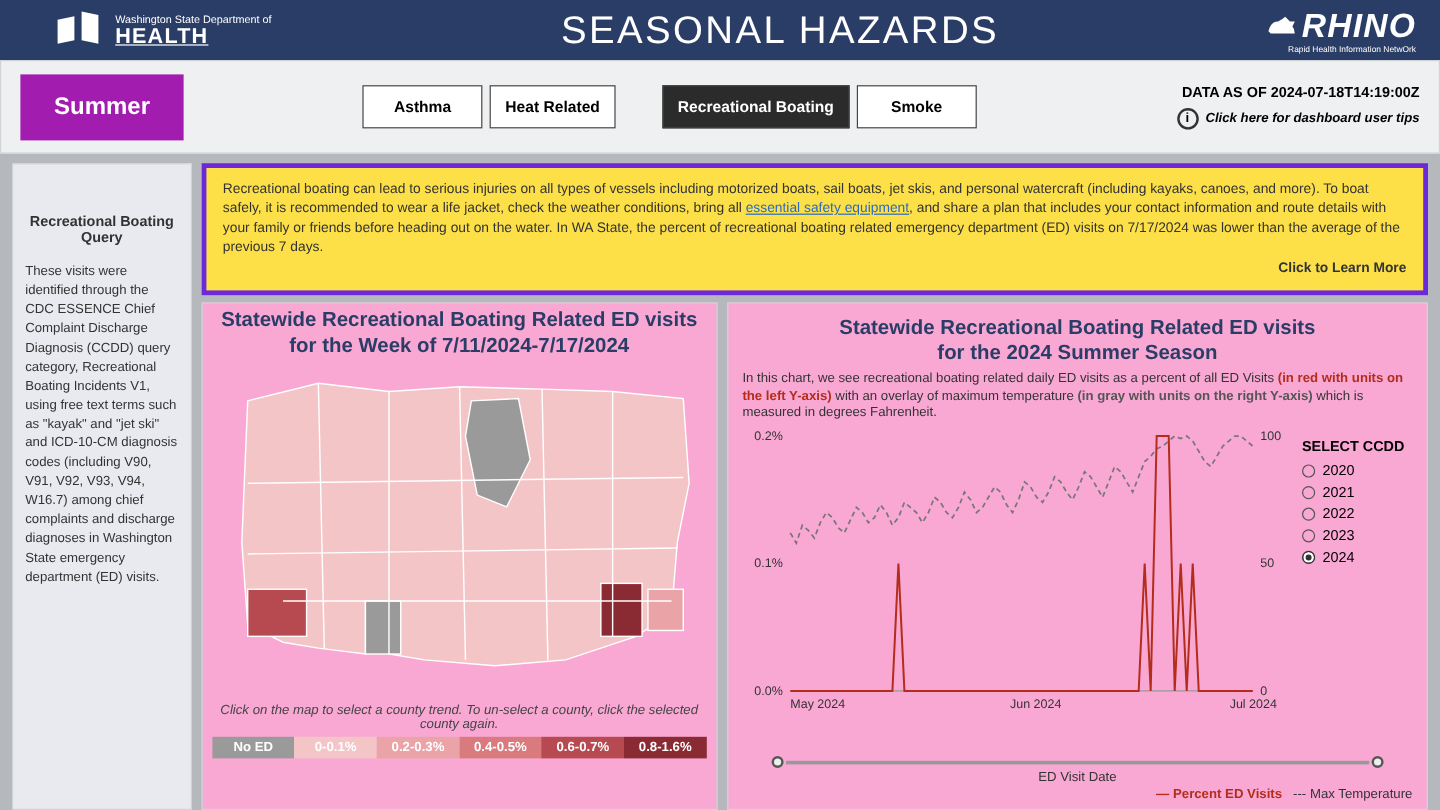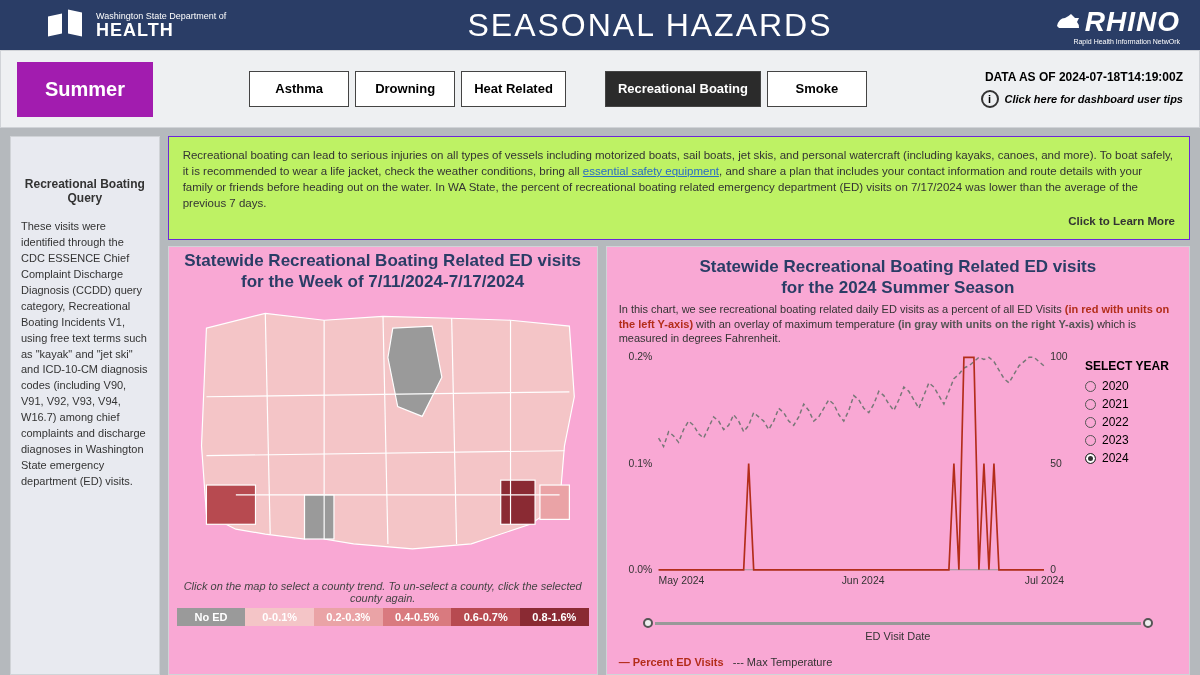--- a/index.html
+++ b/index.html
@@ -5,21 +5,21 @@
 * { box-sizing: border-box; margin: 0; padding: 0; }
 body { font-family: "Segoe UI", Arial, sans-serif; background: #b5b9bd; width: 1200px; height: 675px; overflow: hidden; }
 
 
 .topbar { background: #2a3d66; height: 50px; display: flex; align-items: center; padding: 0 20px; color: #fff; }
 .logo-doh { display: flex; align-items: center; gap: 8px; width: 300px; padding-left: 28px; }
 .doh-mark { width: 40px; height: 28px; position: relative; }
 .doh-mark::before { content: ""; position: absolute; left: 0; top: 4px; width: 14px; height: 20px; background: #fff; transform: skewY(-12deg); }
 .doh-mark::after { content: ""; position: absolute; right: 6px; top: 0; width: 14px; height: 24px; background: #fff; transform: skewY(12deg); }
 .doh-text { font-size: 9px; line-height: 1; }
-.doh-text .big { font-size: 18px; font-weight: 700; letter-spacing: 1px; }
+.doh-text .big { font-size: 18px; font-weight: 700; letter-spacing: 1px; text-decoration: underline; }
 .title { flex: 1; text-align: center; font-size: 32px; font-weight: 400; letter-spacing: 2px; }
 .rhino-logo { width: 200px; text-align: right; }
 .rhino-logo .rlabel { font-size: 28px; font-weight: 700; font-style: italic; letter-spacing: 1px; display: flex; align-items: center; justify-content: flex-end; gap: 4px; }
 .rhino-logo .rsub { font-size: 7px; display: block; }
 
 
 .rowbar { background: #eef0f2; border: 1px solid #d0d3d7; height: 78px; display: flex; align-items: center; padding: 0 16px; gap: 8px; }
 .season-btn { background: #a21caf; color: #fff; border: none; padding: 16px 28px; font-size: 20px; font-weight: 600; margin-right: 40px; }
 .tabs { display: flex; gap: 6px; flex: 1; justify-content: center; }
 .tab { border: 1px solid #444; background: #fff; padding: 10px 12px; min-width: 100px; text-align: center; font-size: 13px; font-weight: 600; cursor: pointer; line-height: 1.1; }
@@ -29,21 +29,21 @@
 .tips { display: flex; align-items: center; justify-content: flex-end; gap: 6px; font-size: 11px; font-style: italic; font-weight: 700; cursor: pointer; }
 .tips .info-icon { width: 18px; height: 18px; border: 2px solid #333; border-radius: 50%; display: inline-flex; align-items: center; justify-content: center; font-style: normal; font-size: 11px; }
 
 
 .main { display: flex; gap: 8px; padding: 8px 10px 0 10px; height: 547px; }
 .sidebar { width: 170px; background: #e8eaf0; border: 1px solid #d0d3d7; padding: 40px 10px 26px 10px; font-size: 11px; color: #333; }
 .sidebar h4 { text-align: center; font-size: 12px; font-weight: 700; margin-bottom: 14px; }
 .sidebar p { line-height: 1.45; }
 
 .content { flex: 1; display: flex; flex-direction: column; gap: 6px; }
-.intro-box { background: #bef264; border: 1px solid #6d28d9; padding: 10px 14px; font-size: 11.5px; color: #333; line-height: 1.4; position: relative; }
+.intro-box { background: #fde047; border: 4px solid #6d28d9; padding: 10px 14px; font-size: 11.5px; color: #333; line-height: 1.4; position: relative; }
 .intro-box a { color: #2a6cc4; text-decoration: underline; }
 .intro-box .learn { text-align: right; font-weight: 700; margin-top: 2px; cursor: pointer; }
 
 .panels { display: flex; gap: 8px; flex: 1; }
 .panel { background: #f9a8d4; border: 1px solid #d0d3d7; display: flex; flex-direction: column; }
 .panel-map { width: 430px; padding: 4px 8px 6px 8px; }
 .panel-chart { flex: 1; padding: 10px 12px 6px 12px; position: relative; }
 
 .panel h3 { color: #2a3d66; font-size: 17px; font-weight: 700; text-align: center; line-height: 1.2; margin-bottom: 4px; }
 .map-cap { font-style: italic; font-size: 11px; text-align: center; color: #444; margin: 4px 0; }
@@ -54,21 +54,21 @@
 .chart-desc { font-size: 11px; color: #333; line-height: 1.3; margin-bottom: 4px; }
 .chart-desc .red { color: #b32d1a; font-weight: 700; }
 .chart-desc .gray { color: #555; font-weight: 700; }
 .chart-area { display: flex; flex: 1; }
 .chart-svg { flex: 1; height: 250px; }
 .year-select { width: 100px; padding: 10px 0 0 8px; }
 .year-select h5 { font-size: 12px; font-weight: 700; margin-bottom: 6px; }
 .year-opt { display: flex; align-items: center; gap: 6px; font-size: 12px; margin: 4px 0; cursor: pointer; }
 .radio { width: 11px; height: 11px; border: 1.5px solid #555; border-radius: 50%; display: inline-block; }
 .radio.on { background: #333; box-shadow: inset 0 0 0 2px #fff; border-color: #333; }
-.chart-legend { text-align: left; font-size: 11px; color: #333; margin-top: 14px; }
+.chart-legend { text-align: right; font-size: 11px; color: #333; margin-top: 2px; }
 .chart-legend .r { color: #b32d1a; font-weight: 700; }
 .chart-footer { text-align: center; font-size: 11px; color: #333; margin-top: 2px; }
 .slider { display: flex; align-items: center; gap: 2px; margin: 4px 24px 0 24px; }
 .slider .knob { width: 10px; height: 10px; border: 2px solid #555; border-radius: 50%; background: #eee; }
 .slider .track { flex: 1; height: 3px; background: #999; }
 </style>
 </head>
 <body>
 
 <div class="topbar">
@@ -88,21 +88,20 @@
       <span>RHINO</span>
     </span>
     <span class="rsub">Rapid Health Information NetwOrk</span>
   </div>
 </div>
 
 <div class="rowbar">
   <button class="season-btn">Summer</button>
   <div class="tabs">
     <div class="tab">Asthma</div>
-    <div class="tab">Drowning</div>
     <div class="tab">Heat Related</div>
     <div class="tab active"><span>Recreational Boating</span></div>
     <div class="tab">Smoke</div>
   </div>
   <div class="rightmeta">
     <div class="asof">DATA AS OF 2024-07-18T14:19:00Z</div>
     <div class="tips">
       <span class="info-icon">i</span>
       <span>Click here for dashboard user tips</span>
     </div>
@@ -177,21 +176,21 @@
                 <text x="414" y="11" text-anchor="start" font-size="10" fill="#333">100</text>
                 <text x="38" y="226" text-anchor="start" font-size="10" fill="#333">May 2024</text>
                 <text x="213.75" y="226" text-anchor="start" font-size="10" fill="#333">Jun 2024</text>
                 <text x="389.5" y="226" text-anchor="start" font-size="10" fill="#333">Jul 2024</text>
                 <line x1="38" y1="212" x2="408" y2="212" stroke="#999" stroke-width="1"></line>
                 <path d="M38 85.52 L42.8051948051948 93.68 L47.61038961038961 79.4 L52.41558441558442 83.47999999999999 L57.22077922077922 89.60000000000001 L62.02597402597402 77.35999999999999 L66.83116883116884 69.20000000000002 L71.63636363636364 73.28 L76.44155844155844 81.44 L81.24675324675324 85.52 L86.05194805194805 75.32 L90.85714285714286 65.12 L95.66233766233766 69.20000000000002 L100.46753246753246 77.35999999999999 L105.27272727272728 73.28 L110.07792207792208 63.08000000000001 L114.88311688311688 69.20000000000002 L119.68831168831169 79.4 L124.49350649350649 73.28 L129.2987012987013 61.03999999999999 L134.1038961038961 65.12 L138.9090909090909 69.20000000000002 L143.71428571428572 77.35999999999999 L148.5194805194805 69.20000000000002 L153.32467532467533 56.96000000000001 L158.12987012987014 61.03999999999999 L162.93506493506493 69.20000000000002 L167.74025974025975 73.28 L172.54545454545456 65.12 L177.35064935064935 52.879999999999995 L182.15584415584416 59 L186.96103896103898 69.20000000000002 L191.76623376623377 65.12 L196.57142857142856 56.96000000000001 L201.37662337662337 48.79999999999998 L206.1818181818182 52.879999999999995 L210.98701298701297 63.08000000000001 L215.7922077922078 69.20000000000002 L220.5974025974026 59 L225.4025974025974 44.72 L230.20779220779218 48.79999999999998 L235.012987012987 56.96000000000001 L239.8181818181818 61.03999999999999 L244.6233766233766 52.879999999999995 L249.42857142857142 40.640000000000015 L254.23376623376623 44.72 L259.038961038961 52.879999999999995 L263.8441558441558 59 L268.64935064935065 48.79999999999998 L273.45454545454544 36.56 L278.2597402597403 40.640000000000015 L283.06493506493507 48.79999999999998 L287.87012987012986 56.96000000000001 L292.67532467532465 44.72 L297.4805194805195 32.47999999999999 L302.2857142857143 36.56 L307.0909090909091 44.72 L311.8961038961039 52.879999999999995 L316.7012987012987 40.640000000000015 L321.50649350649354 28.400000000000006 L326.31168831168833 24.319999999999993 L331.1168831168831 18.200000000000017 L335.92207792207796 16.159999999999997 L340.72727272727275 12.080000000000013 L345.53246753246754 8 L350.3376623376623 10.039999999999992 L355.1428571428571 8 L359.94805194805195 12.080000000000013 L364.75324675324674 20.24000000000001 L369.55844155844153 28.400000000000006 L374.3636363636364 32.47999999999999 L379.16883116883116 24.319999999999993 L383.97402597402595 16.159999999999997 L388.7792207792208 12.080000000000013 L393.5844155844156 8 L398.38961038961037 8 L403.1948051948052 12.080000000000013 L408 16.159999999999997 " fill="none" stroke="#777" stroke-width="1.4" stroke-dasharray="4 3"></path>
                 <path d="M38 212 L42.8051948051948 212 L47.61038961038961 212 L52.41558441558442 212 L57.22077922077922 212 L62.02597402597402 212 L66.83116883116884 212 L71.63636363636364 212 L76.44155844155844 212 L81.24675324675324 212 L86.05194805194805 212 L90.85714285714286 212 L95.66233766233766 212 L100.46753246753246 212 L105.27272727272728 212 L110.07792207792208 212 L114.88311688311688 212 L119.68831168831169 212 L124.49350649350649 110 L129.2987012987013 212 L134.1038961038961 212 L138.9090909090909 212 L143.71428571428572 212 L148.5194805194805 212 L153.32467532467533 212 L158.12987012987014 212 L162.93506493506493 212 L167.74025974025975 212 L172.54545454545456 212 L177.35064935064935 212 L182.15584415584416 212 L186.96103896103898 212 L191.76623376623377 212 L196.57142857142856 212 L201.37662337662337 212 L206.1818181818182 212 L210.98701298701297 212 L215.7922077922078 212 L220.5974025974026 212 L225.4025974025974 212 L230.20779220779218 212 L235.012987012987 212 L239.8181818181818 212 L244.6233766233766 212 L249.42857142857142 212 L254.23376623376623 212 L259.038961038961 212 L263.8441558441558 212 L268.64935064935065 212 L273.45454545454544 212 L278.2597402597403 212 L283.06493506493507 212 L287.87012987012986 212 L292.67532467532465 212 L297.4805194805195 212 L302.2857142857143 212 L307.0909090909091 212 L311.8961038961039 212 L316.7012987012987 212 L321.50649350649354 110 L326.31168831168833 212 L331.1168831168831 8 L335.92207792207796 8 L340.72727272727275 8 L345.53246753246754 212 L350.3376623376623 110 L355.1428571428571 212 L359.94805194805195 110 L364.75324675324674 212 L369.55844155844153 212 L374.3636363636364 212 L379.16883116883116 212 L383.97402597402595 212 L388.7792207792208 212 L393.5844155844156 212 L398.38961038961037 212 L403.1948051948052 212 L408 212 " fill="none" stroke="#b32d1a" stroke-width="1.6"></path>
               </g>
           </svg>
           <div class="year-select">
-            <h5>SELECT YEAR</h5>
+            <h5>SELECT CCDD</h5>
             <div id="year-opts">
                 <div class="year-opt">
                   <span class="radio"></span>
                   <span>2020</span>
                 </div>
                 <div class="year-opt">
                   <span class="radio"></span>
                   <span>2021</span>
                 </div>
                 <div class="year-opt">

